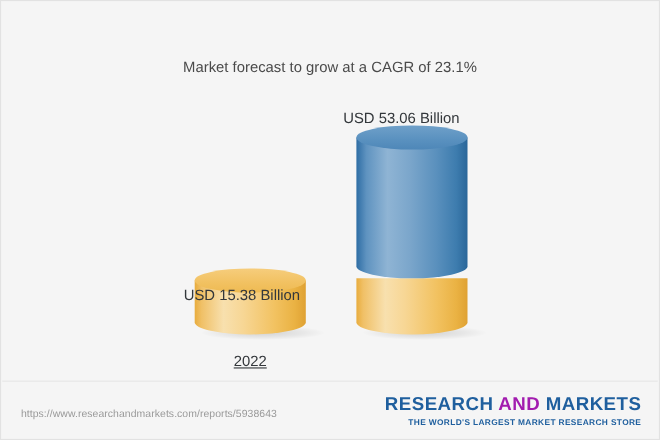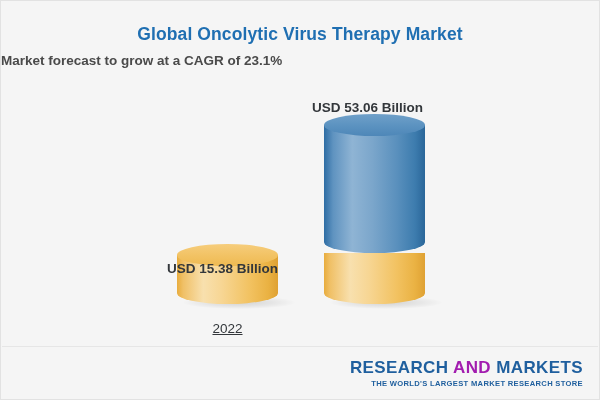--- a/index.html
+++ b/index.html
@@ -27,22 +27,23 @@
     text-align: center;
     font-size: 17.5px;
     font-weight: bold;
     color: #1f6fb2;
     letter-spacing: 0.1px;
   }
   .chart-subtitle {
     position: absolute;
     left: 0; right: 0;
     top: 52px;
+    text-align: center;
     font-size: 13.5px;
-    font-weight: bold;
+    font-weight: normal;
     color: #4a4a4a;
   }
 
   
   .plot-area {
     position: absolute;
     left: 0; right: 0;
     top: 80px;
     height: 262px;
   }
@@ -113,21 +114,21 @@
     height: 13px;
     border-radius: 50%;
     background: radial-gradient(ellipse at 50% 50%,
        rgba(0,0,0,0.14) 0%, rgba(0,0,0,0.06) 45%, rgba(0,0,0,0) 72%);
   }
 
   .bar-value {
     position: absolute;
     white-space: nowrap;
     font-size: 13.5px;
-    font-weight: bold;
+    font-weight: normal;
     color: #33373b;
   }
   .bar-cat {
     position: absolute;
     white-space: nowrap;
     font-size: 13.5px;
     font-weight: normal;
     color: #33373b;
     text-align: center;
   }
@@ -168,21 +169,20 @@
     color: #1f5f9e;
     letter-spacing: 0.32px;
     margin-top: 2px;
   }
 </style>
 </head>
 <body>
 
 <div id="canvas">
 
-  <div class="chart-title">Global Oncolytic Virus Therapy Market</div>
   <div class="chart-subtitle">Market forecast to grow at a CAGR of 23.1%</div>
 
   <div class="plot-area">
 
     <div class="bar-group" style="left:176px; bottom:39px; width:101px; height:70px;">
       <div class="bar-shadow"></div>
       <div class="cyl" style="height:60px;">
         <div class="cyl-body fill-yellow" style="height:49px;"></div>
         <div class="cyl-top top-yellow" style="bottom:38px;"></div>
       </div>
@@ -199,20 +199,21 @@
         <div class="cyl-body fill-blue" style="height:128px; bottom:51px; border-radius:0 0 50px 50px / 0 0 11px 11px;"></div>
         <div class="cyl-top top-blue" style="bottom:168px;"></div>
       </div>
     </div>
     <div class="bar-value" style="left:311px; top:19px;">USD 53.06 Billion</div>
 
   </div>
 
   <div class="footer-rule"></div>
 
+  <a class="footer-url" style="text-decoration:none;">https://www.researchandmarkets.com/reports/5938643</a>
 
   <div class="logo">
     <div class="logo-main"><span>RESEARCH</span>
       <span class="logo-and">AND</span>
       <span>MARKETS</span>
     </div>
     <div class="logo-tag">THE WORLD'S LARGEST MARKET RESEARCH STORE</div>
   </div>
 
 </div>

